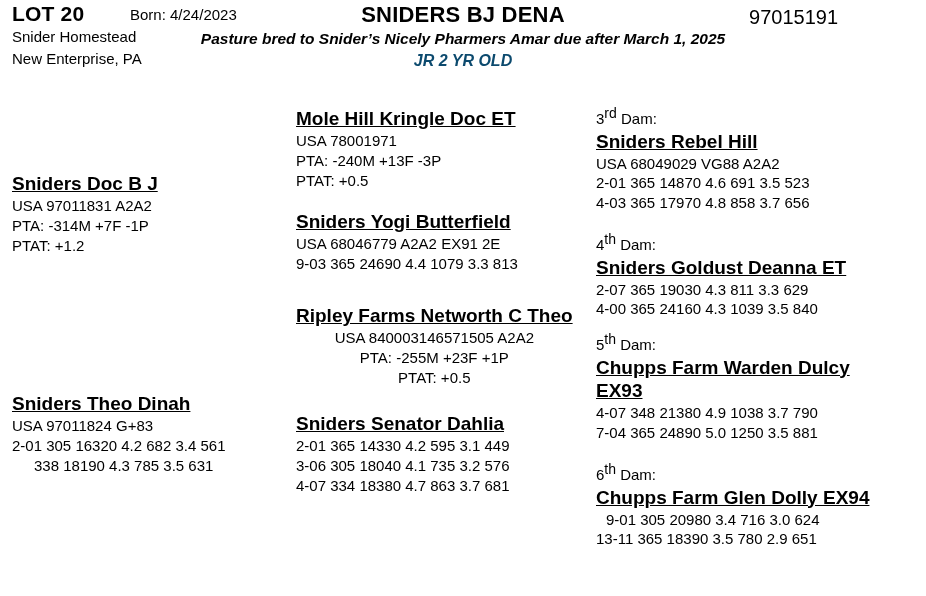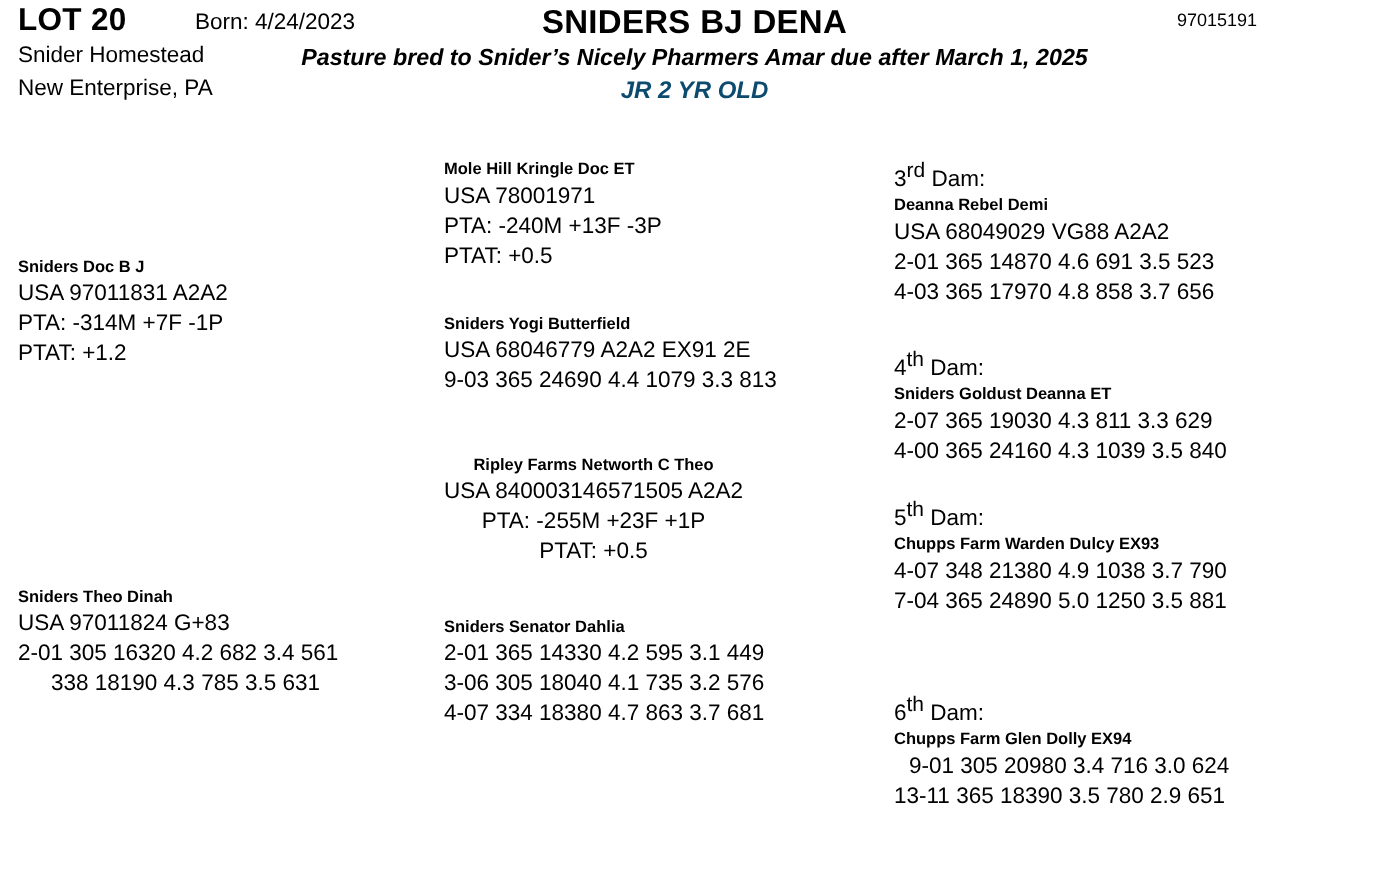--- a/index.html
+++ b/index.html
@@ -50,21 +50,21 @@
     width: 926px;
     text-align: center;
     font-size: 22px;
     font-weight: bold;
     letter-spacing: 0.2px;
   }
   .reg-number {
     position: absolute;
     right: 18px;
     top: 6px;
-    font-size: 12px;
+    font-size: 20px;
   }
   .consignor {
     position: absolute;
     left: 12px;
     top: 28px;
     font-size: 15px;
   }
   .consignor-city {
     position: absolute;
     left: 12px;
@@ -105,22 +105,23 @@
     position: absolute;
     top: 0;
   }
   .col-sire-dam   { left: 12px;  width: 282px; }
   .col-middle     { left: 296px; width: 298px; }
   .col-dams       { left: 596px; width: 318px; }
 
   .blk { position: absolute; }
 
   .nm {
-    font-size: 11px;
-    font-weight: bold;
+    font-size: 19px;
+    font-weight: bold;
+    text-decoration: underline;
     line-height: 1.22;
     margin-bottom: 1px;
     white-space: nowrap;
   }
   .nm.wrap { white-space: normal; }
   .ln {
     font-size: 15px;
     line-height: 1.32;
     white-space: nowrap;
   }
@@ -199,21 +200,21 @@
         <div class="ln">3-06 305 18040 4.1 735 3.2 576</div>
         <div class="ln">4-07 334 18380 4.7 863 3.7 681</div>
       </div>
 
     </div>
 
     <div class="col col-dams">
 
       <div class="blk" style="top:22px;left:0;">
         <div class="lbl"><span>3</span><span class="sup">rd</span><span> Dam:</span></div>
-        <div class="nm">Deanna Rebel Demi</div>
+        <div class="nm">Sniders Rebel Hill</div>
         <div class="ln">USA 68049029 <b>VG88</b>  <b>A2A2</b></div>
         <div class="ln">2-01 365 14870 4.6 691 3.5 523</div>
         <div class="ln">4-03 365 17970 4.8 858 3.7 656</div>
       </div>
 
       <div class="blk" style="top:148px;left:0;">
         <div class="lbl"><span>4</span><span class="sup">th</span><span> Dam:</span></div>
         <div class="nm">Sniders Goldust Deanna ET</div>
         <div class="ln">2-07 365 19030 4.3   811 3.3 629</div>
         <div class="ln">4-00 365 24160 4.3 1039 3.5 840</div>

